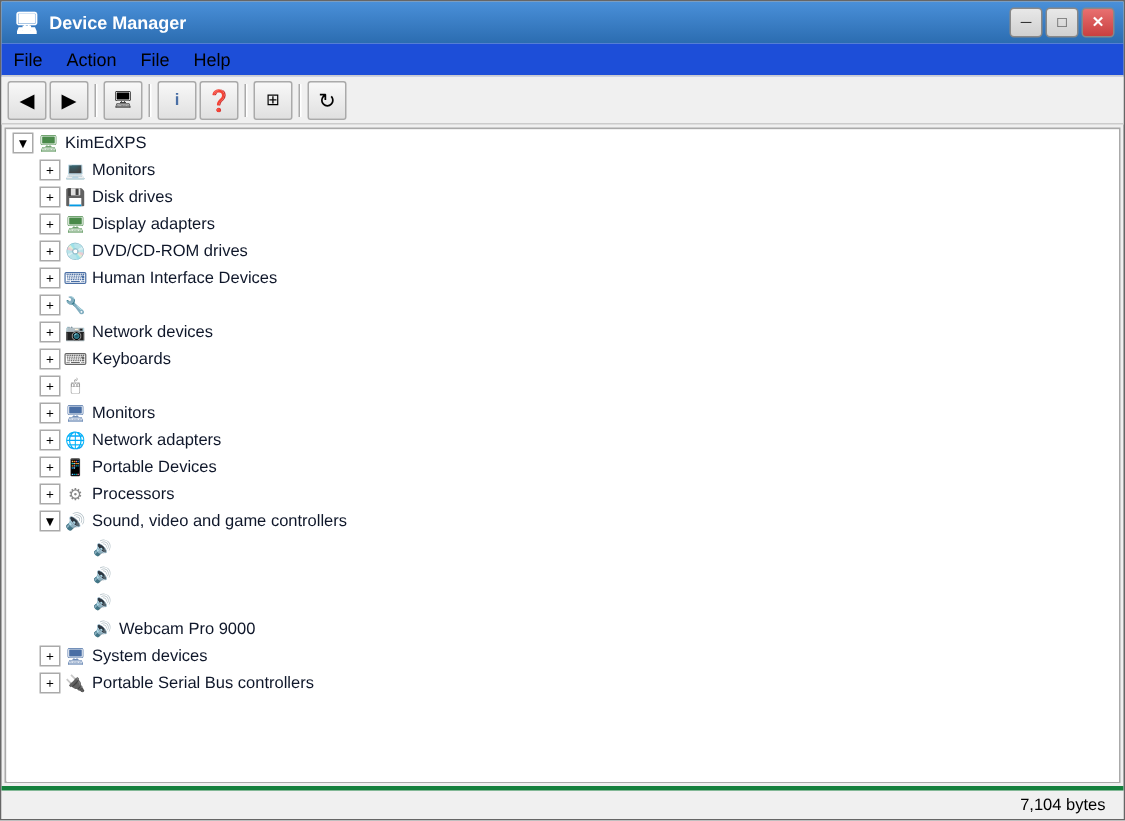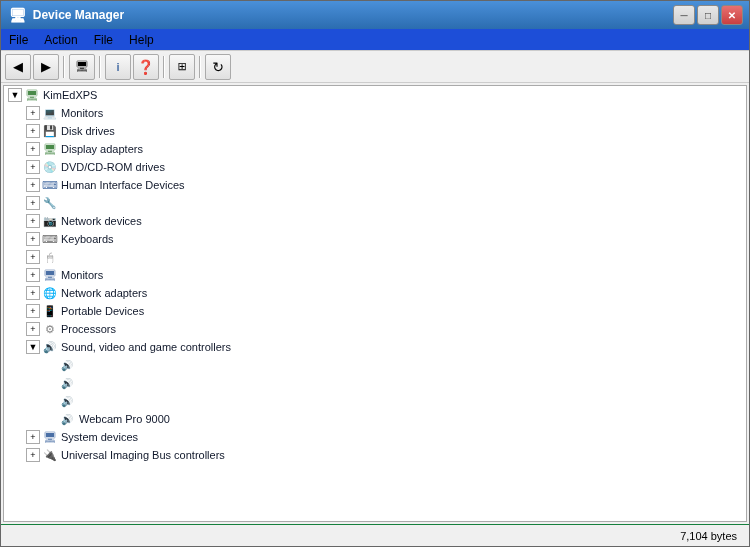--- a/index.html
+++ b/index.html
@@ -166,21 +166,21 @@
     }
     .item-label {
       font-size: 11px;
       color: #0f172a;
     }
     .indent1 { padding-left: 22px; }
     .indent2 { padding-left: 40px; }
     .status-bar {
       background: #f0f0f0;
       height: 22px;
-      border-top: 1px solid #15803d;
+      border-top: 3px solid #15803d;
       display: flex;
       align-items: center;
       padding: 0 4px;
       font-size: 11px;
       flex-shrink: 0;
     }
     .status-panel {
       flex: 1;
       padding: 0 4px;
     }
@@ -344,21 +344,21 @@
 
       <div class="tree-item indent1">
         <span class="expand-btn">+</span>
         <span class="item-icon" style="color:#4a6fa5;">🖥</span>
         <span class="item-label">System devices</span>
       </div>
 
       <div class="tree-item indent1">
         <span class="expand-btn">+</span>
         <span class="item-icon" style="color:#4a6fa5;">🔌</span>
-        <span class="item-label">Universal Imaging Bus controllers</span>
+        <span class="item-label">Portable Serial Bus controllers</span>
       </div>
 
       <div style="height: 60px;"></div>
     </div>
   </div>
 
   <div class="status-bar">
     <div class="status-panel"></div>
     <div class="status-panel right">7,104 bytes</div>
   </div>

